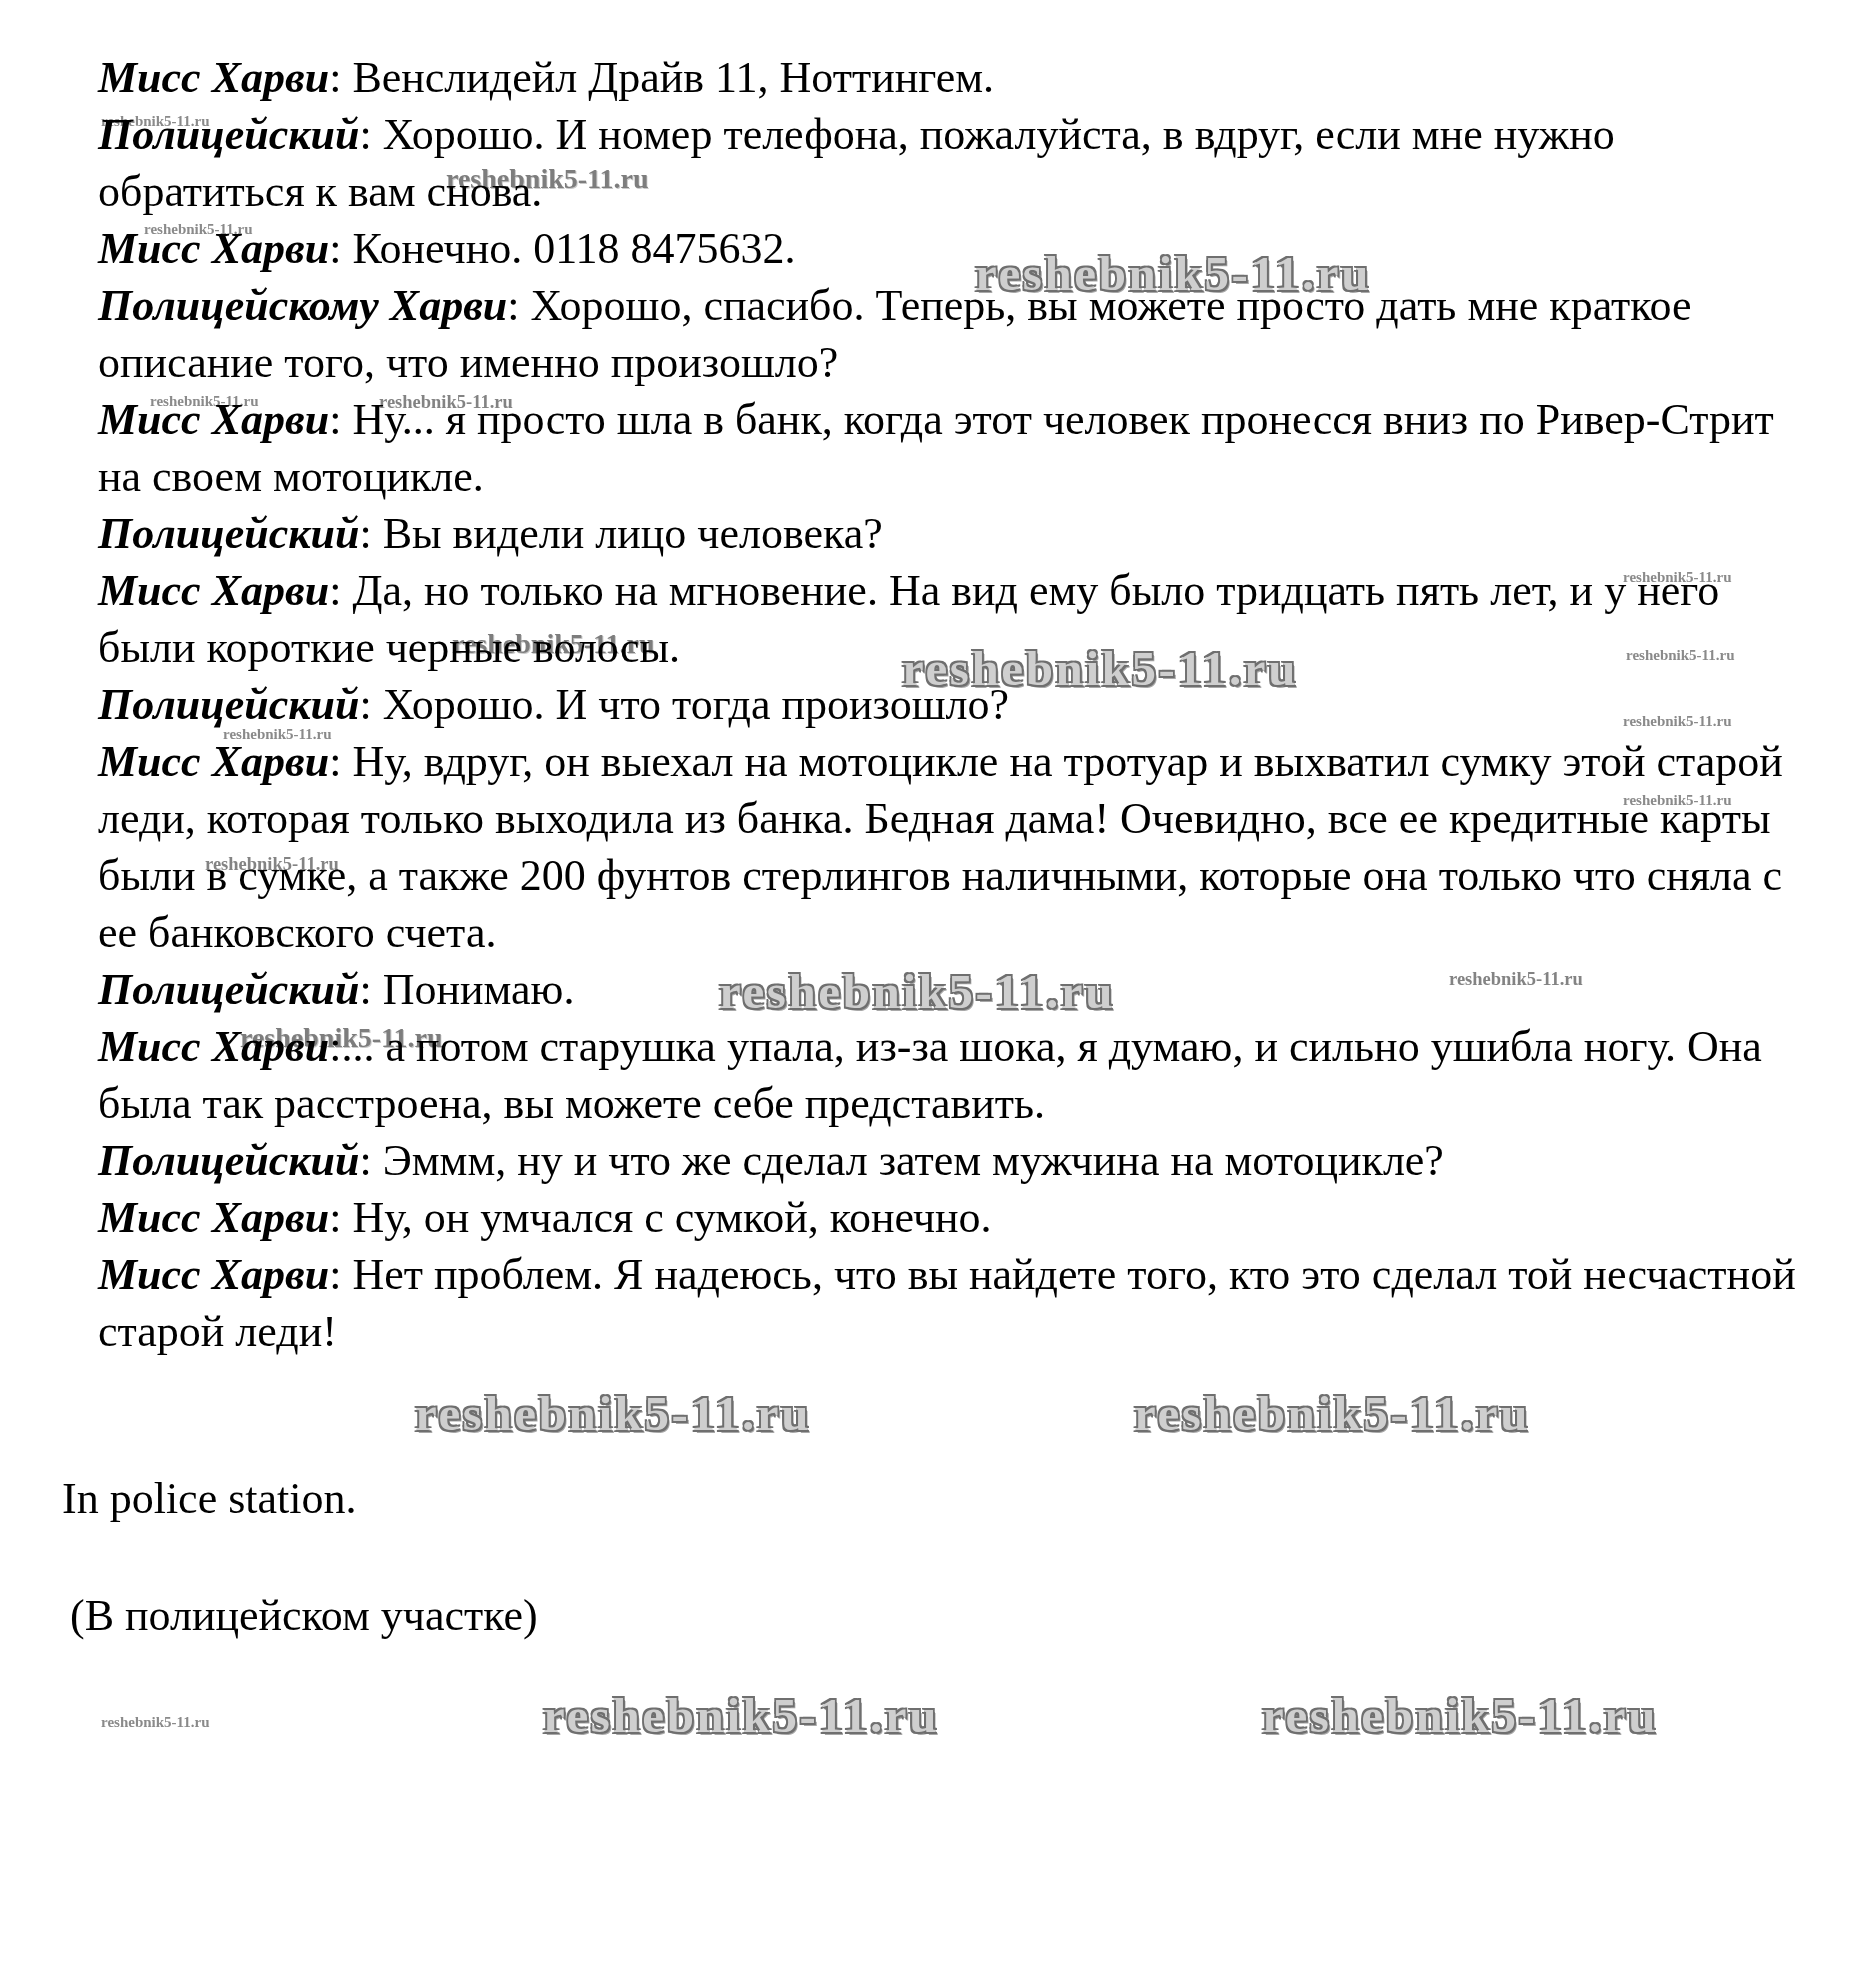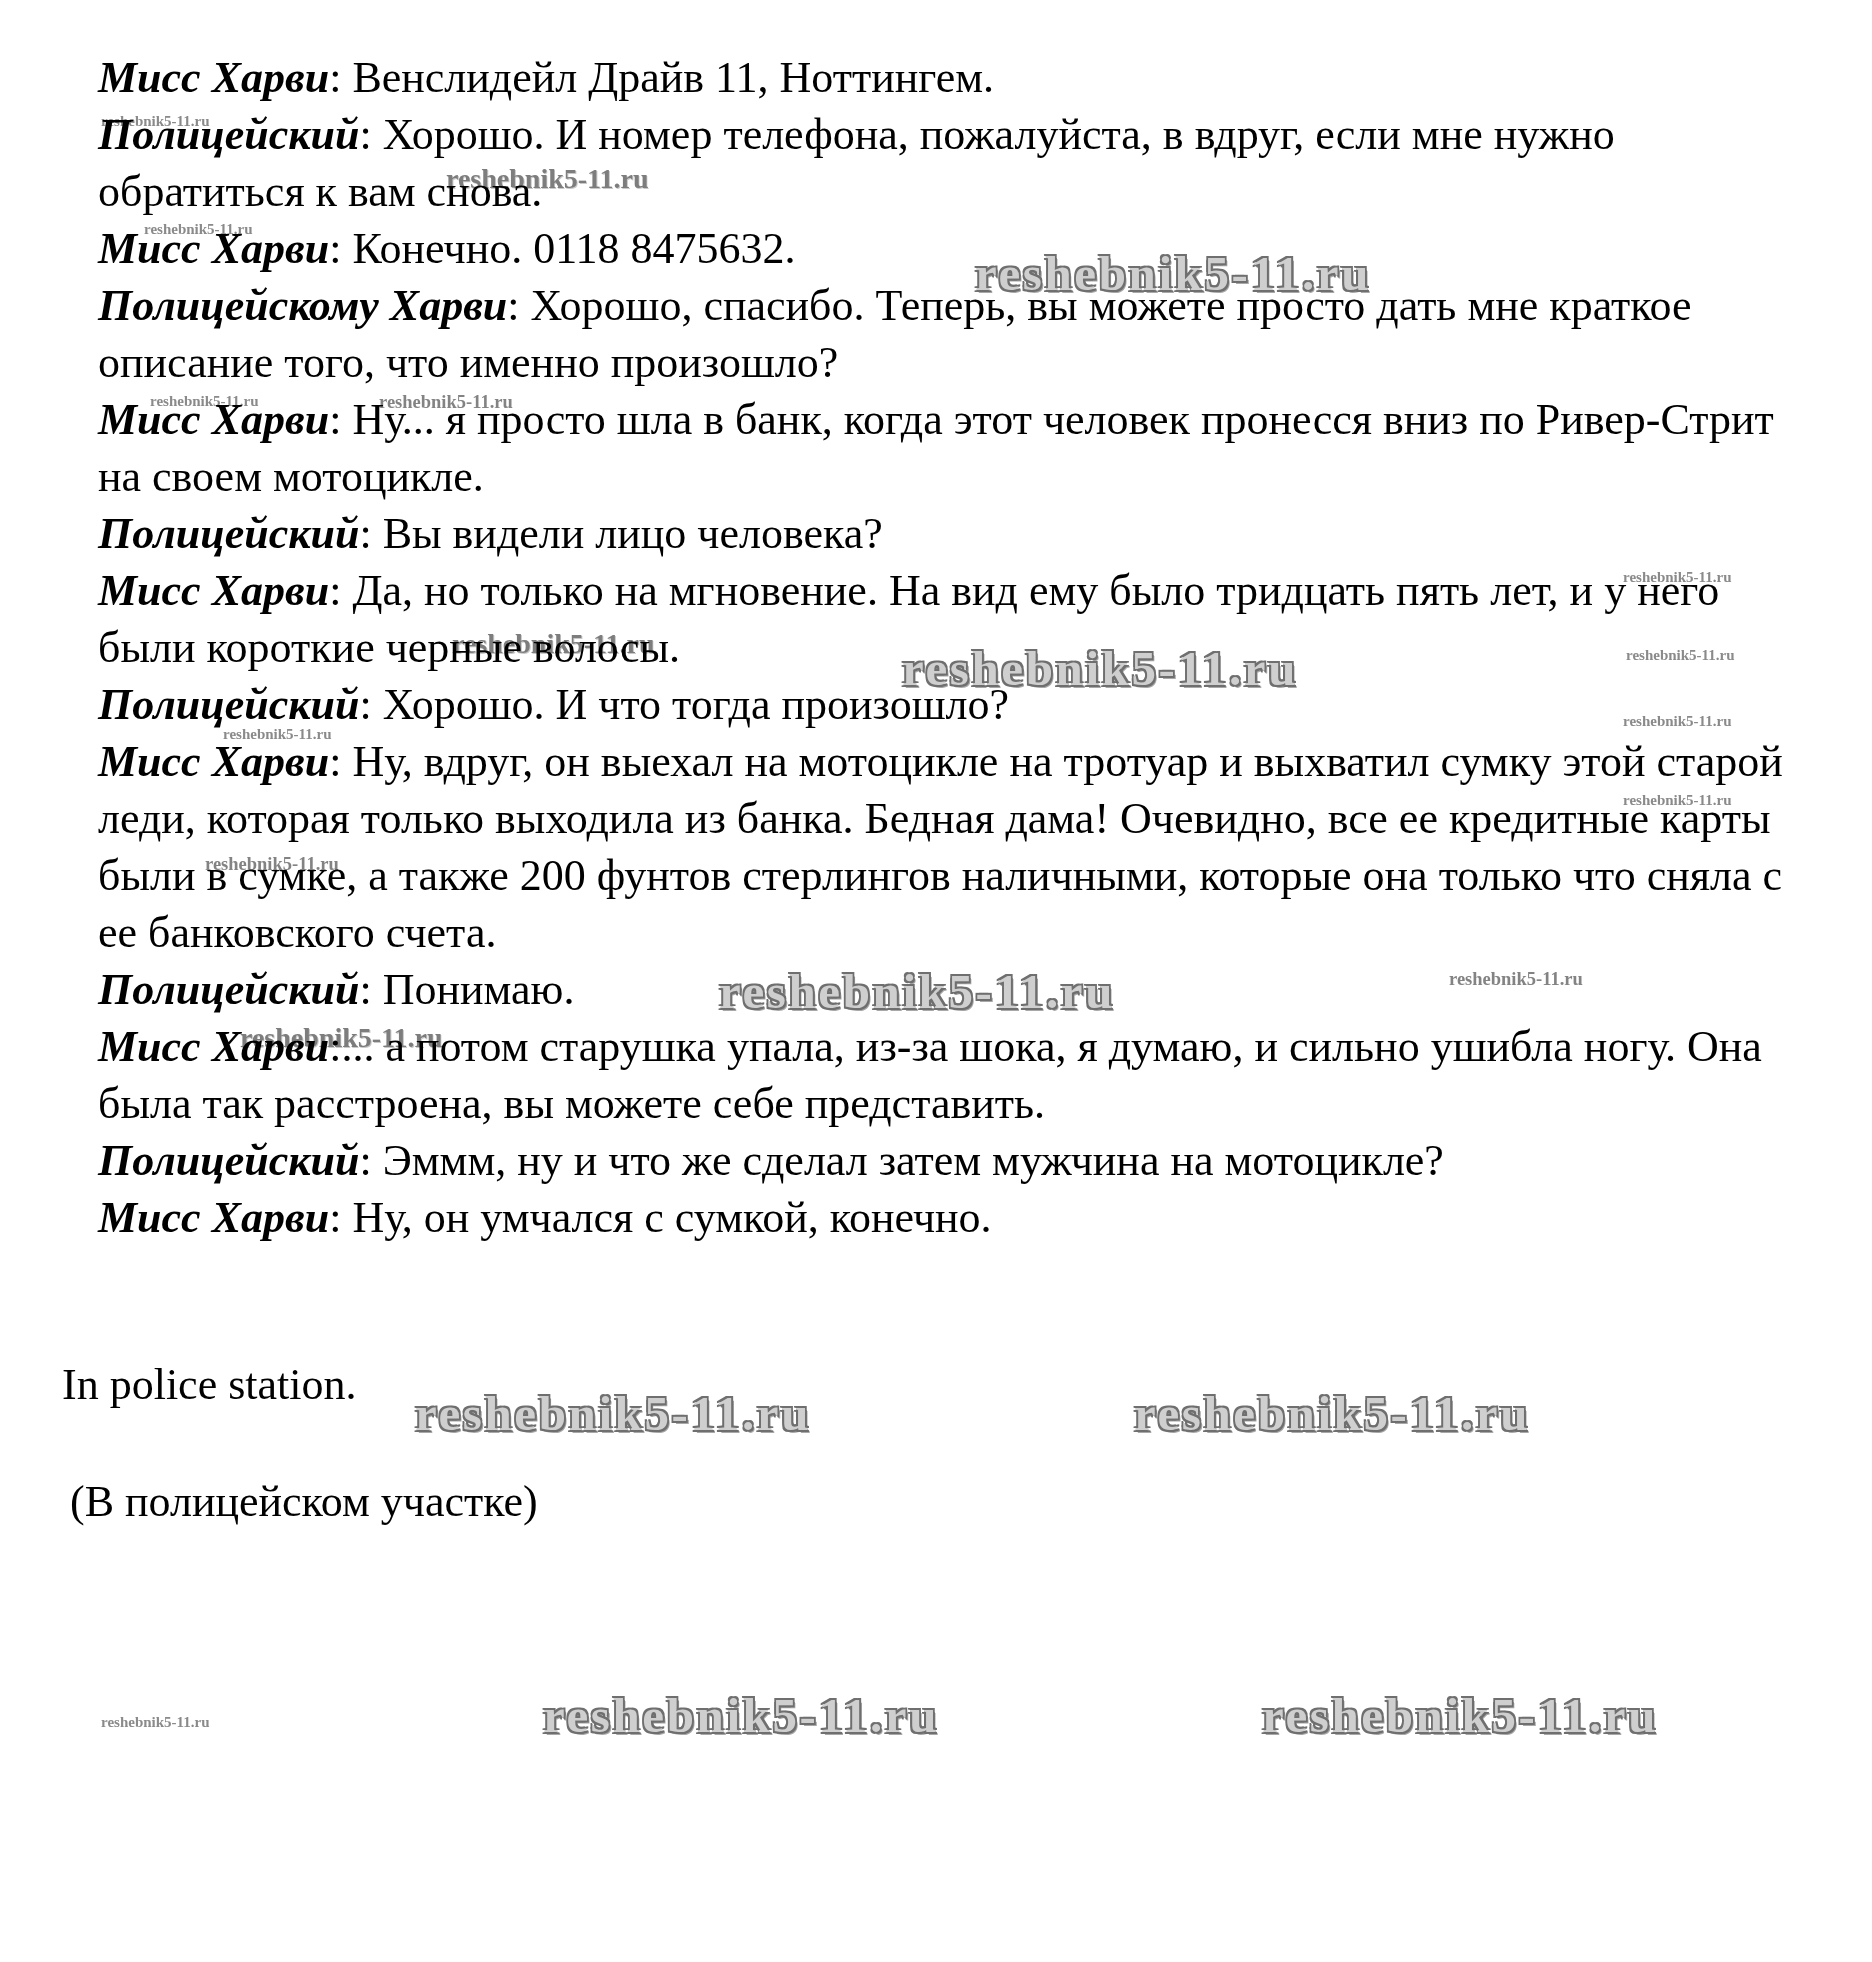--- a/index.html
+++ b/index.html
@@ -107,20 +107,21 @@
 
   <p class="dialogue-line"><span class="speaker">Полицейский</span><span class="sep">: </span><span class="utterance">Понимаю.</span></p>
 
   <p class="dialogue-line"><span class="speaker">Мисс Харви</span><span class="sep">:</span><span class="utterance">... а потом старушка упала, из-за шока, я думаю, и сильно ушибла ногу. Она была так расстроена, вы можете себе представить.</span></p>
 
   <p class="dialogue-line"><span class="speaker">Полицейский</span><span class="sep">: </span><span class="utterance">Эммм, ну и что же сделал затем мужчина на мотоцикле?</span></p>
 
   <p class="dialogue-line"><span class="speaker">Мисс Харви</span><span class="sep">: </span><span class="utterance">Ну, он умчался с сумкой, конечно.</span></p>
 
 
+  <p class="dialogue-line"><span class="speaker">Мисс Харви</span><span class="sep">: </span><span class="utterance">Нет проблем. Я надеюсь, что вы найдете того, кто это сделал той несчастной старой леди!</span></p>
 </div>
 
   <div class="footer">
     <p class="f1">In police station.</p>
     <p class="f2">(В полицейском участке)</p>
   </div>
 
   <span class="wm wm-sm" style="left:101px;  top:113px">reshebnik5-11.ru</span>
   <span class="wm wm-md" style="left:446px;  top:163px">reshebnik5-11.ru</span>
   <span class="wm wm-sm" style="left:144px;  top:221px">reshebnik5-11.ru</span>

